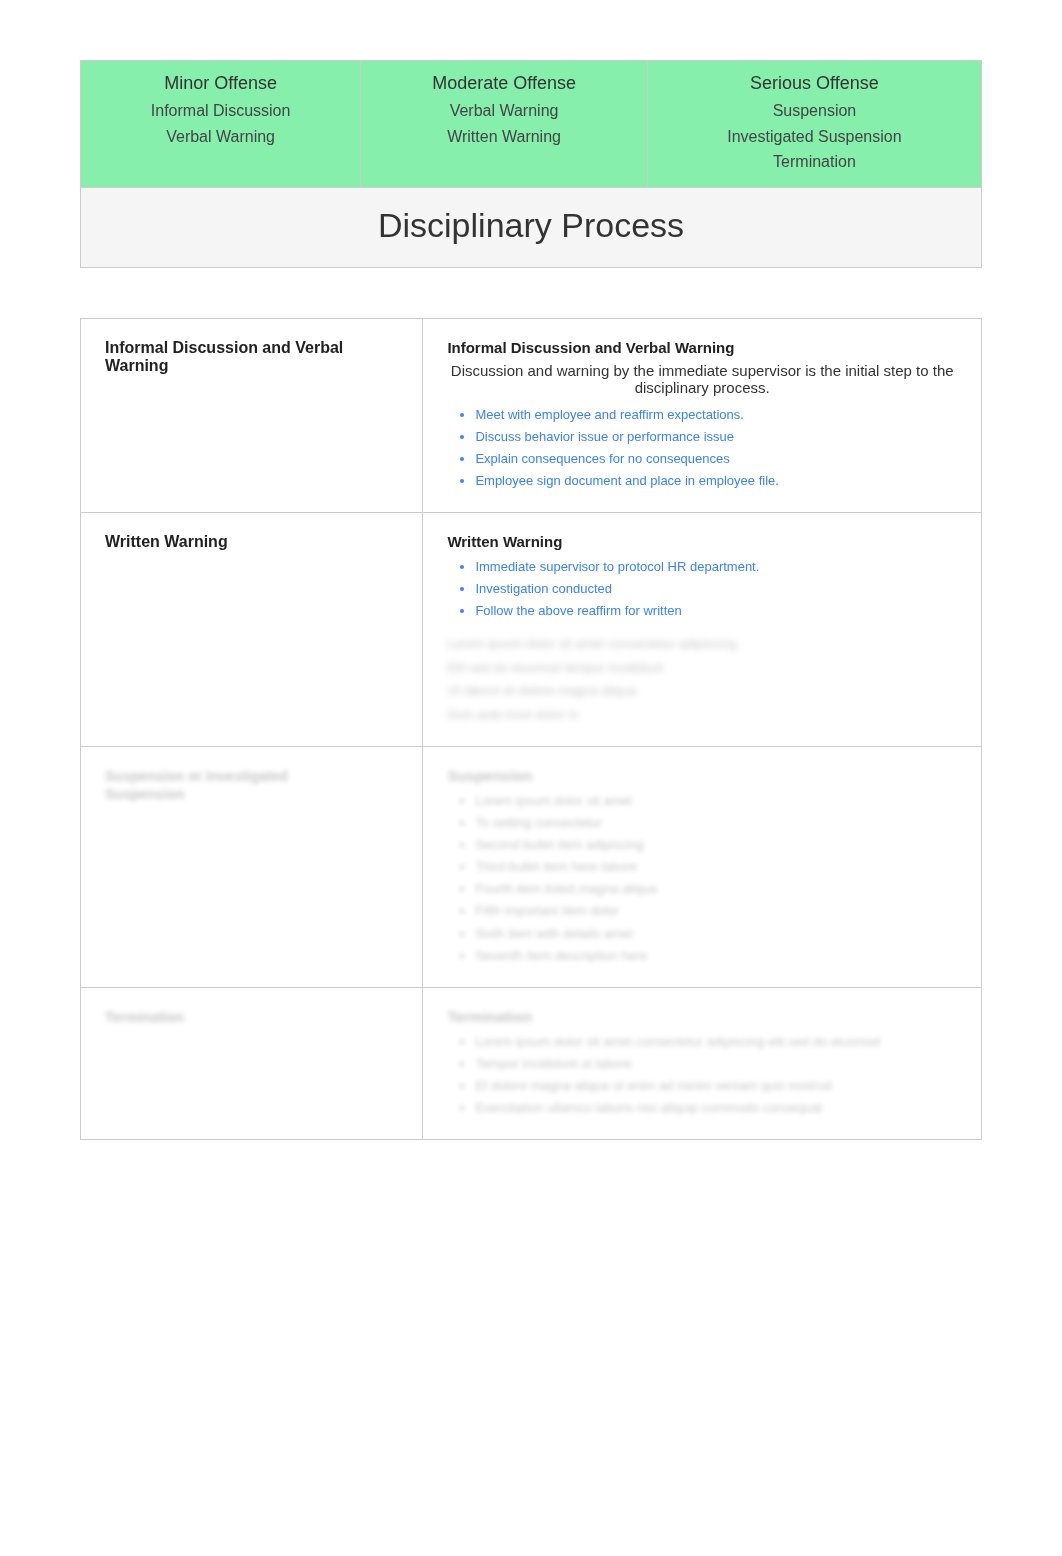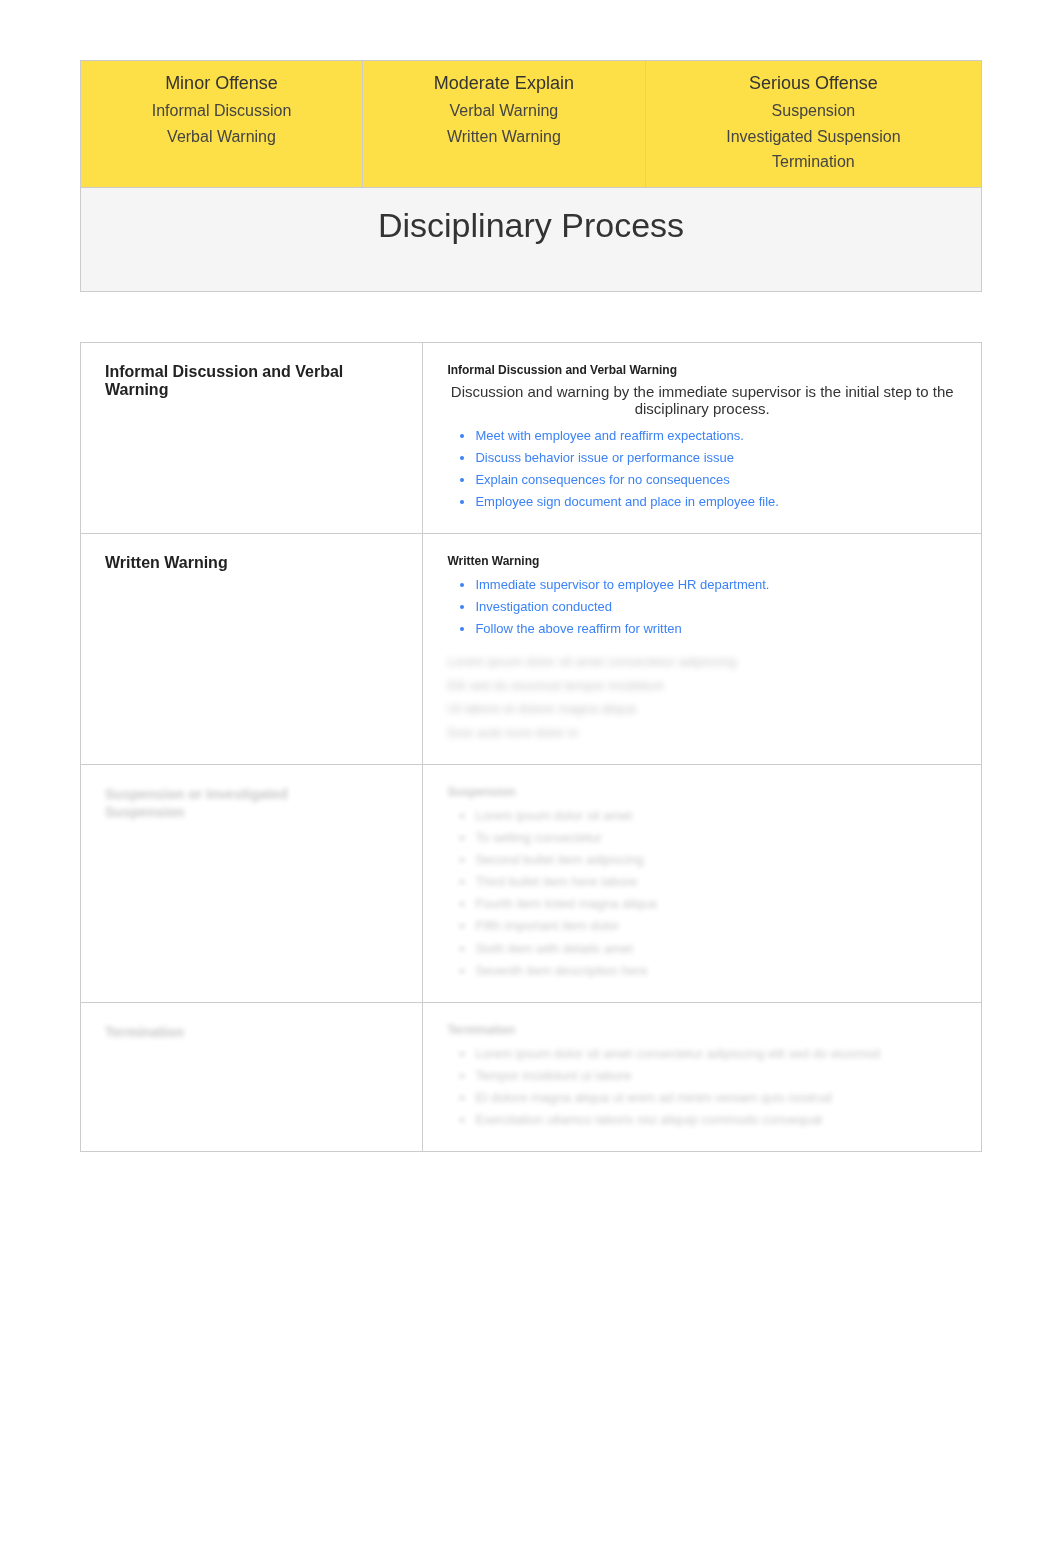--- a/index.html
+++ b/index.html
@@ -15,21 +15,21 @@
       min-height: 1556px;
       padding: 60px 80px;
       color: #222;
     }
 
     .header-table {
       width: 100%;
       border: 1px solid #ccc;
       border-collapse: collapse;
       margin-bottom: 0;
-      background: #fde047;
+      background: #86efac;
     }
 
     .header-table td {
       border: 1px solid #ccc;
       padding: 12px 20px;
       text-align: center;
       vertical-align: top;
     }
 
     .header-table .col-title {
@@ -43,21 +43,21 @@
       font-size: 16px;
       color: #444;
       line-height: 1.6;
     }
 
     .page-title {
       text-align: center;
       font-size: 34px;
       font-weight: normal;
       color: #333;
-      padding: 18px 0 46px 0;
+      padding: 18px 0 22px 0;
       background: #f5f5f5;
       border: 1px solid #ccc;
       border-top: none;
       margin-bottom: 50px;
     }
 
     .main-table {
       width: 100%;
       border: 1px solid #ccc;
       border-collapse: collapse;
@@ -76,21 +76,21 @@
       font-size: 16px;
       vertical-align: middle;
     }
 
     .right-col {
       width: 62%;
     }
 
     .section-title {
       font-weight: bold;
-      font-size: 12px;
+      font-size: 15px;
       margin-bottom: 6px;
     }
 
     .section-intro {
       font-size: 15px;
       margin-bottom: 8px;
       color: #333;
       text-align: center;
     }
 
@@ -126,21 +126,21 @@
   <tbody>
       <tr>
     <td>
       <div class="col-title">Minor Offense</div>
       <div class="col-sub">
         <span>Informal Discussion</span><br>
         <span>Verbal Warning</span>
       </div>
     </td>
     <td>
-      <div class="col-title">Moderate Explain</div>
+      <div class="col-title">Moderate Offense</div>
       <div class="col-sub">
         <span>Verbal Warning</span><br>
         <span>Written Warning</span>
       </div>
     </td>
     <td>
       <div class="col-title">Serious Offense</div>
       <div class="col-sub">
         <span>Suspension</span><br>
         <span>Investigated Suspension</span><br>
@@ -172,21 +172,21 @@
     </td>
   </tr>
 
   <tr>
     <td class="left-col">
       <strong>Written Warning</strong>
     </td>
     <td class="right-col">
       <div class="section-title">Written Warning</div>
       <ul class="bullet-list">
-        <li>Immediate supervisor to employee HR department.</li>
+        <li>Immediate supervisor to protocol HR department.</li>
         <li>Investigation conducted</li>
         <li>Follow the above reaffirm for written</li>
       </ul>
 
       <div style="margin-top: 10px; filter: blur(3px); opacity: 0.25; font-size: 13px; line-height: 1.8;">
         <p>Lorem ipsum dolor sit amet consectetur adipiscing</p>
         <p>Elit sed do eiusmod tempor incididunt</p>
         <p>Ut labore et dolore magna aliqua</p>
         <p>Duis aute irure dolor in</p>
       </div>

